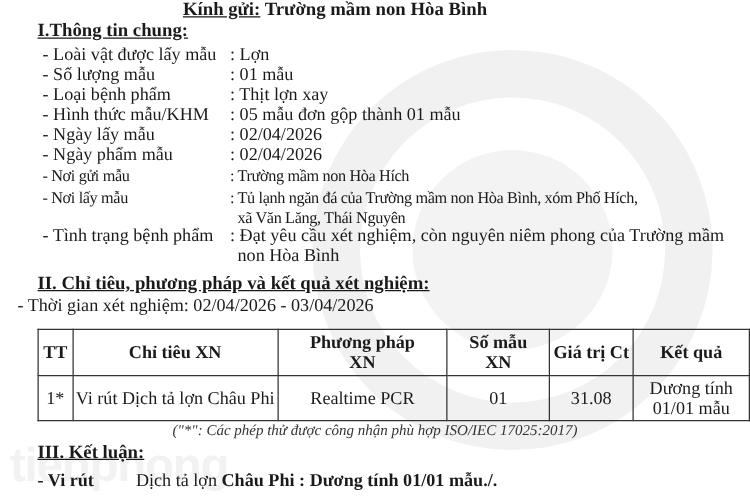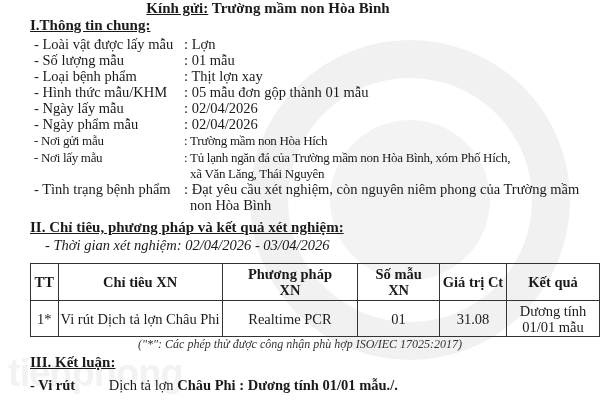--- a/index.html
+++ b/index.html
@@ -94,21 +94,21 @@
 </div>
 <div class="abs row" style="left:0; top:181px; width:600px;">
   <span class="lbl">- Tình trạng bệnh phẩm</span>
   <span class="val">: Đạt yêu cầu xét nghiệm, còn nguyên niêm phong của Trường mầm</span>
 </div>
 <div class="abs row" style="left:0; top:197px; width:600px;">
   <span class="val" style="left:190px;">non Hòa Bình</span>
 </div>
 
 <div class="abs sec" style="left:30px; top:219px;">II. Chỉ tiêu, phương pháp và kết quả xét nghiệm:</div>
-<div class="abs row" style="left:45px; top:237px;font-style:italic;">- Thời gian xét nghiệm: 02/04/2026 - 03/04/2026</div>
+<div class="abs row" style="left:14px; top:237px;">- Thời gian xét nghiệm: 02/04/2026 - 03/04/2026</div>
 
 <table class="res">
   <tbody>
       <tr>
     <th style="width:27px;">TT</th>
     <th style="width:171px;">Chỉ tiêu XN</th>
     <th style="width:110px; white-space:normal; padding:0 14px;">Phương pháp XN</th>
     <th style="width:67px; white-space:normal; padding:0 8px;">Số mẫu XN</th>
     <th style="width:68px;">Giá trị Ct</th>
     <th style="width:95px;">Kết quả</th>

